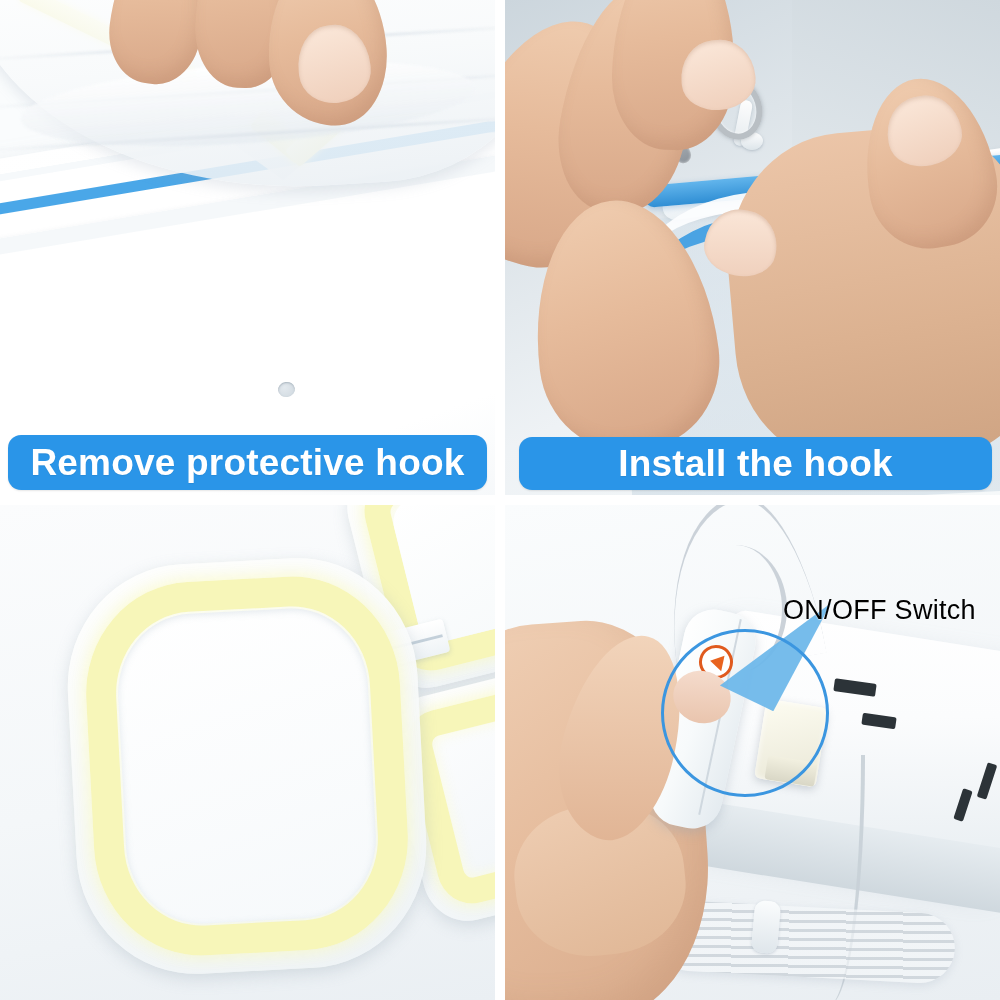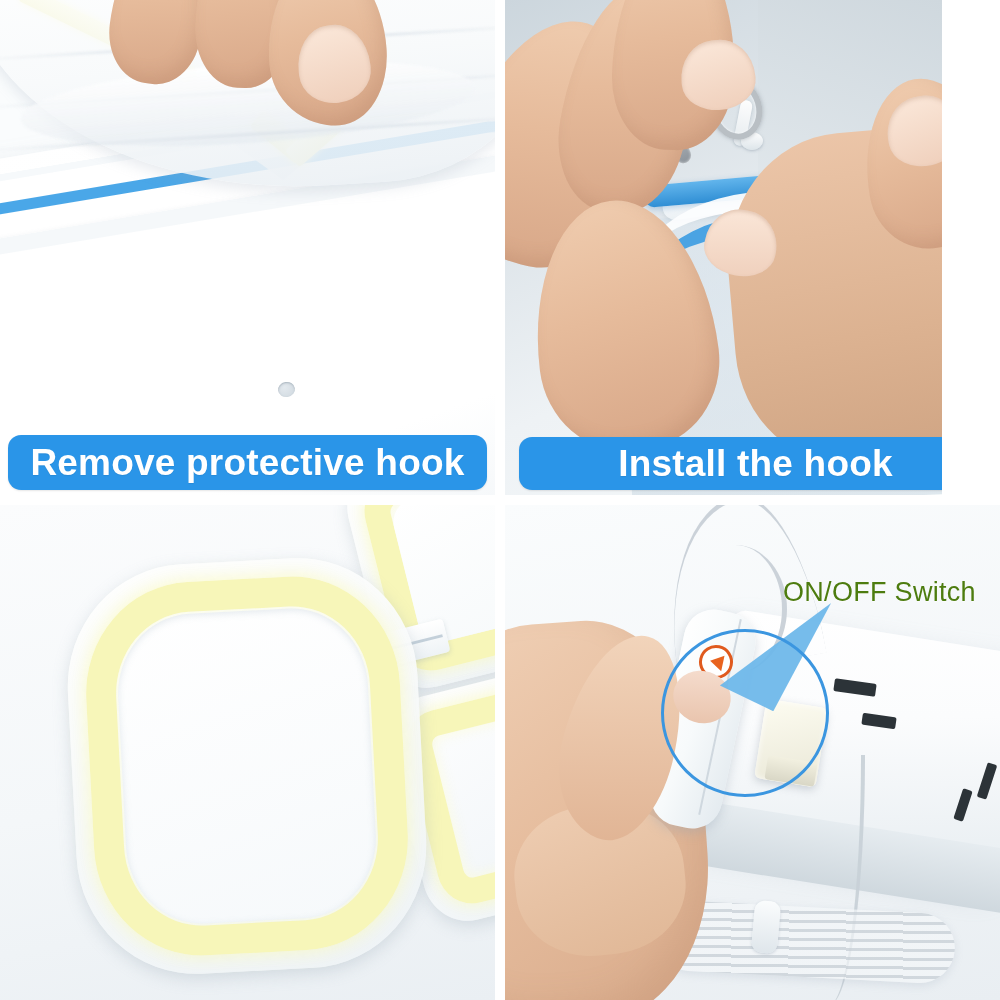--- a/index.html
+++ b/index.html
@@ -14,21 +14,21 @@
     background:#ffffff;
   }
 
   
   .panel{
     position:absolute;
     overflow:hidden;
     background:#f2f4f6;
   }
   .p-tl{ left:0;   top:0;   width:495px; height:495px; }
-  .p-tr{ left:505px; top:0; width:437px; height:495px; }
+  .p-tr{ left:505px; top:0; width:495px; height:495px; }
   .p-bl{ left:0;   top:505px; width:495px; height:495px; }
   .p-br{ left:505px; top:505px; width:495px; height:495px; }
 
   .scene{ position:absolute; inset:0; }
 
   
   .caption{
     position:absolute;
     border-radius:13px;
     background:#2a95e8;
@@ -450,22 +450,22 @@
   }
   .callout-arrow{
     position:absolute; left:214px; top:100px;
     width:114px; height:106px;
     background:#6cb7ea;
     clip-path:polygon(100% 0, 0 74%, 46% 100%);
     transform:rotate(-2deg);
     opacity:.93;
   }
   .callout-text{
-    position:absolute; left:278px; top:72px;
-    color:#4d7c0f;
+    position:absolute; left:278px; top:90px;
+    color:#000000;
     font-size:27px;
     font-weight:normal;
     letter-spacing:.3px;
     white-space:nowrap;
     text-shadow:0 1px 1px rgba(255,255,255,.6);
   }
   
   .br-hand{
     position:absolute; left:-90px; top:118px;
     width:290px; height:400px;

